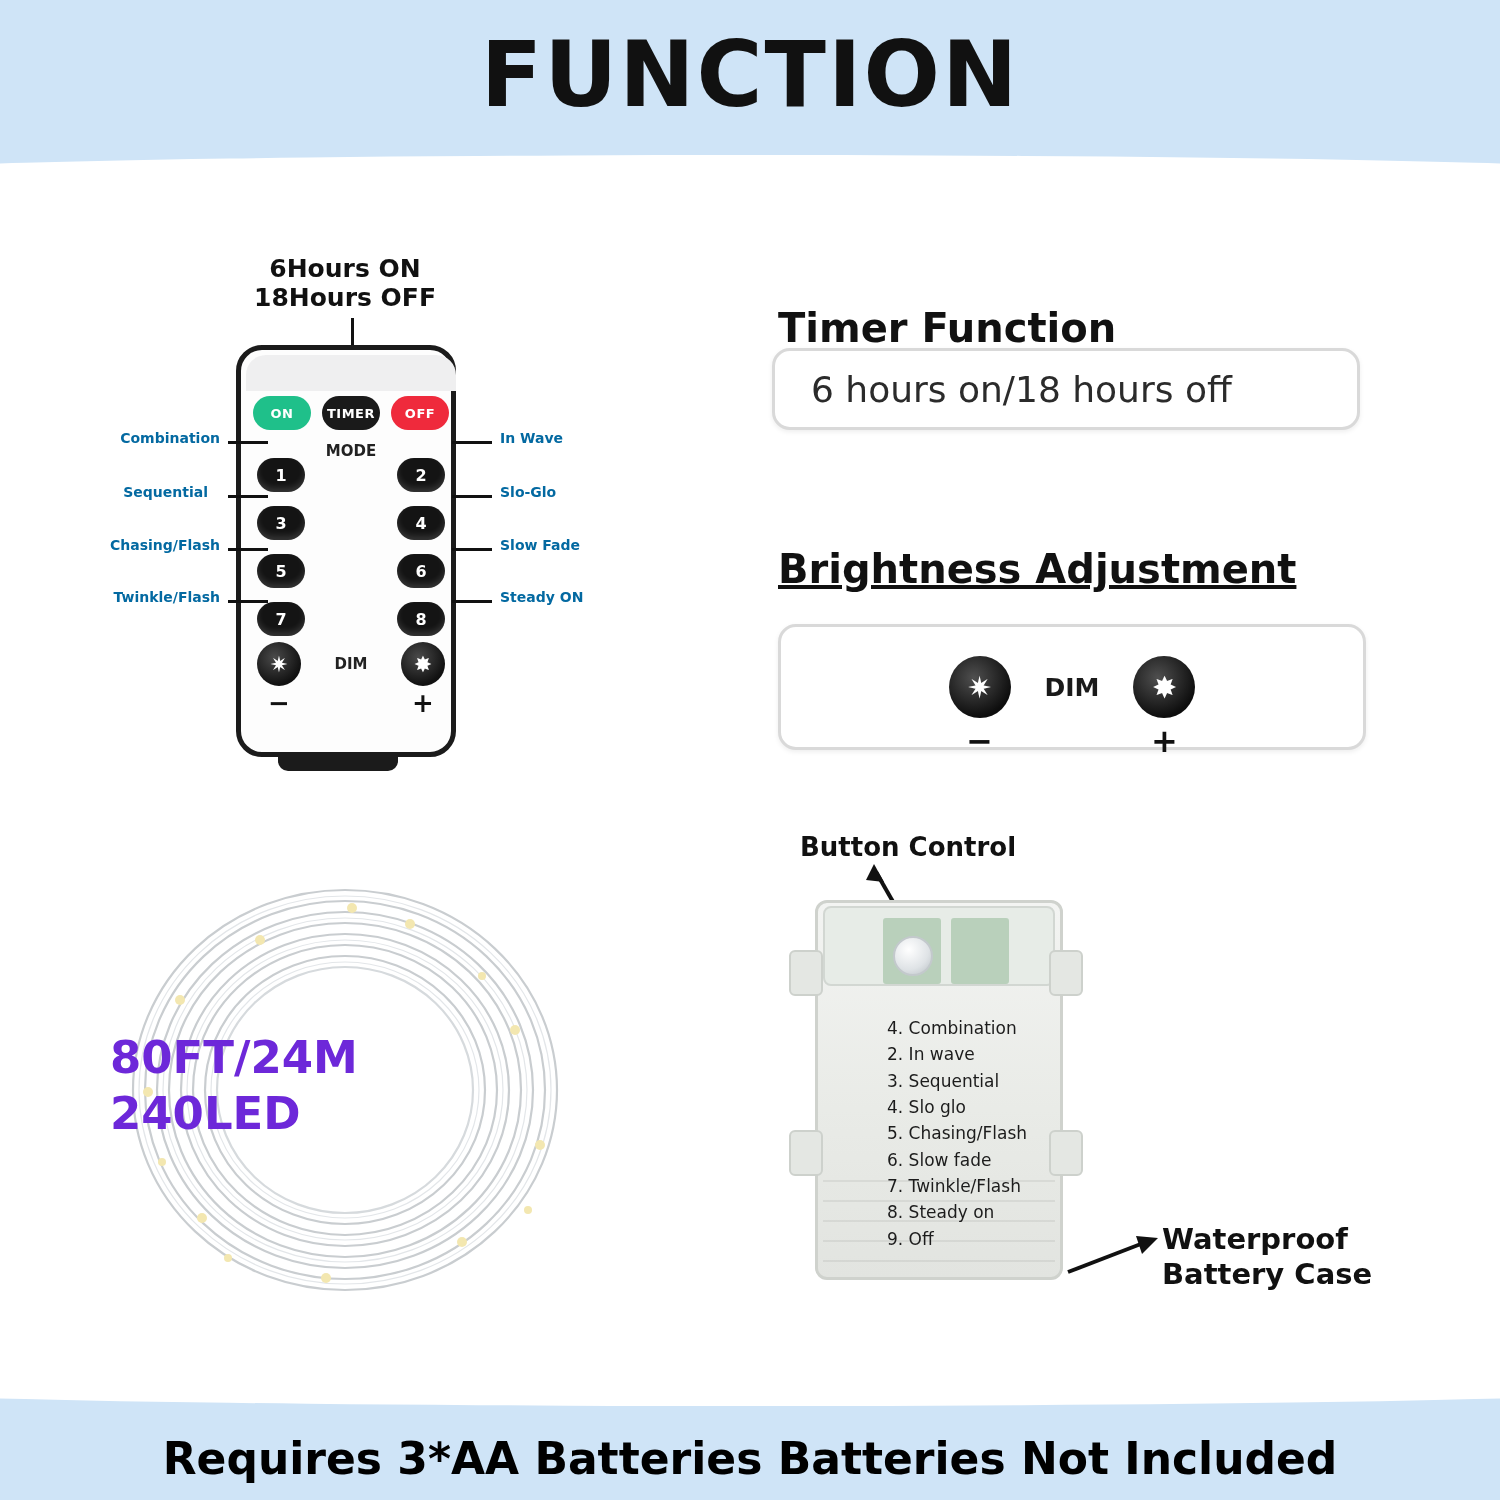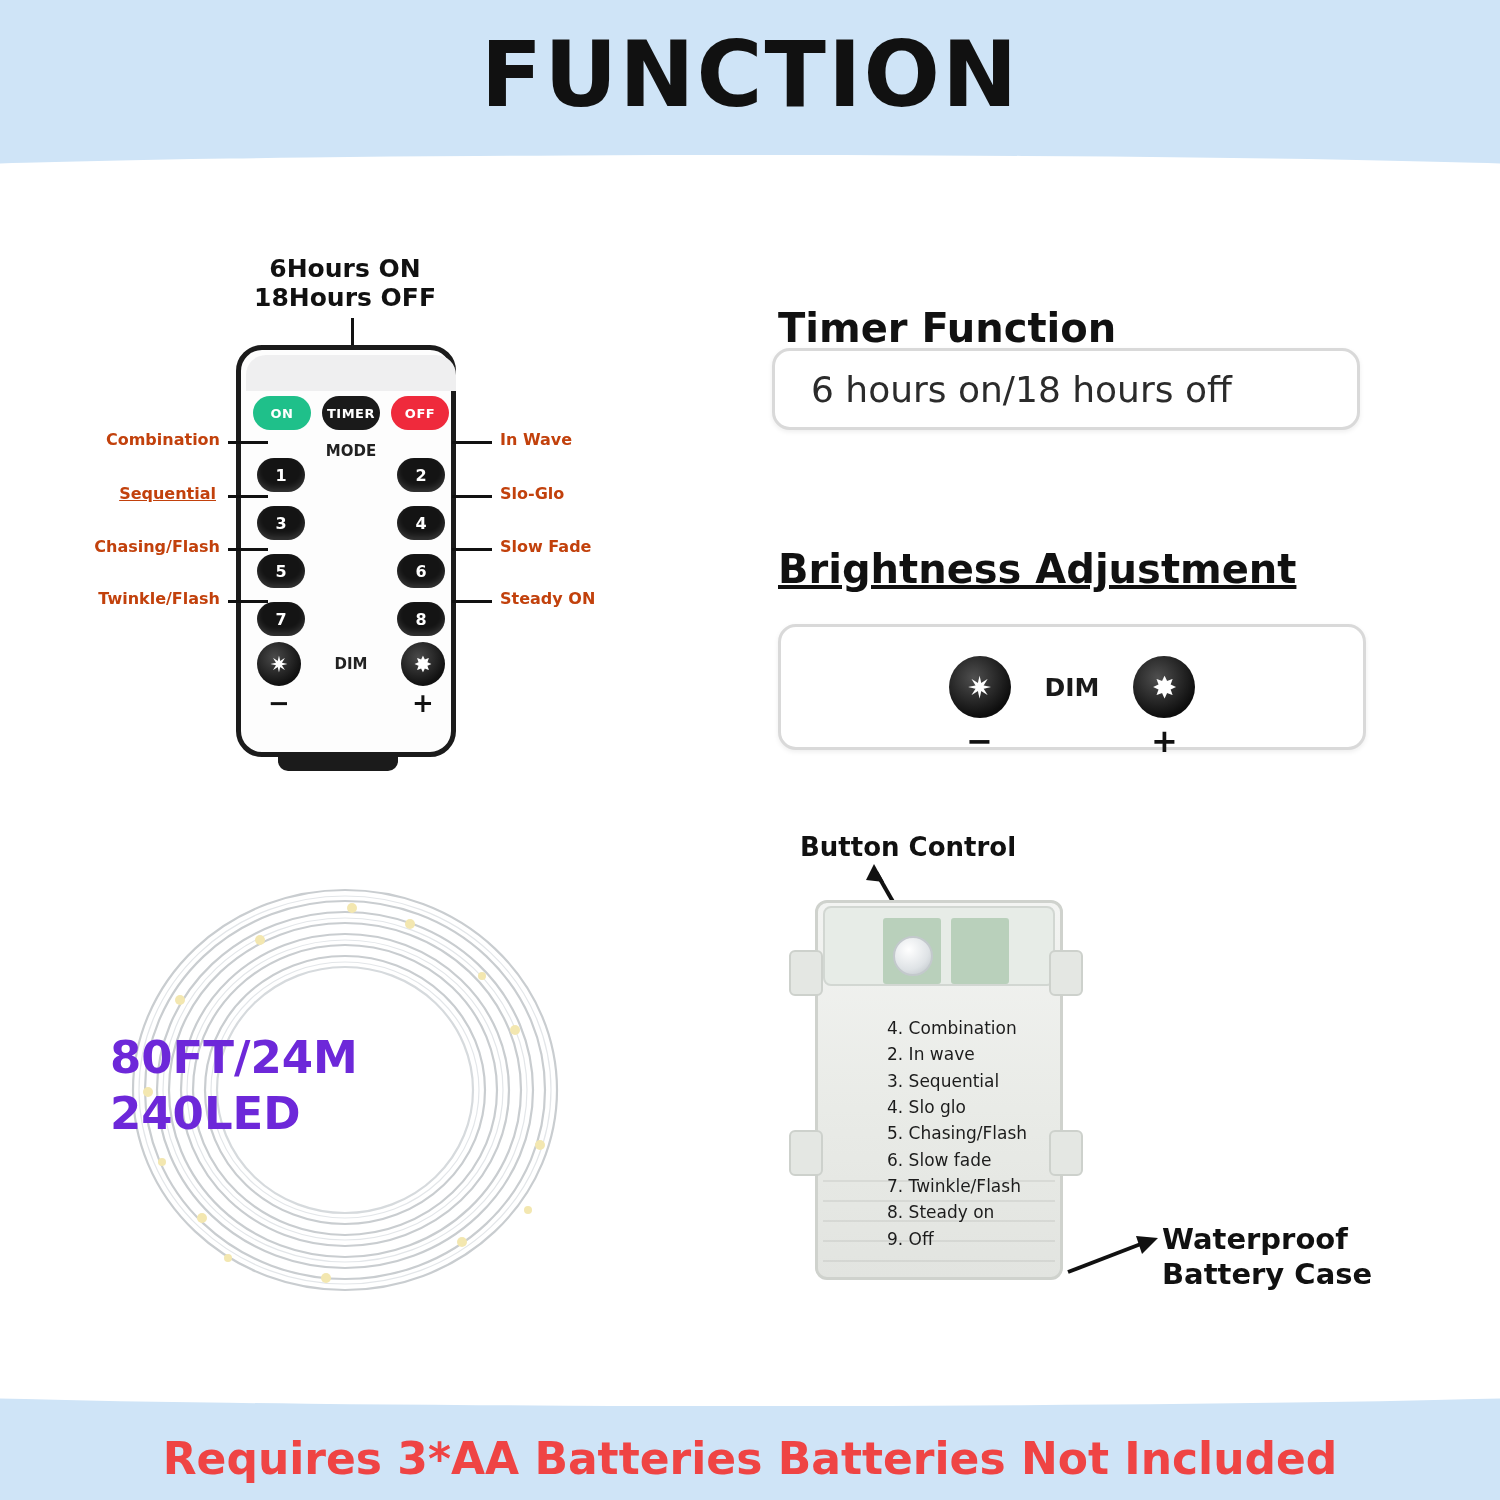--- a/index.html
+++ b/index.html
@@ -35,21 +35,21 @@
     background: #cfe4f7;
   }
   .banner-bottom .wave {
     position: absolute; left: 0; top: -2px; width: 1500px; height: 38px;
     background: #fff;
     border-radius: 0 0 100% 100% / 0 0 100% 100%;
     transform: scaleX(1.25);
   }
   .title-bottom {
     position: absolute; left: 0; bottom: 16px; width: 1500px;
-    text-align: center; font-size: 44px; font-weight: bold; color: #ef4444;
+    text-align: center; font-size: 44px; font-weight: bold; color: #000000;
   }
 
   
   .remote-wrap { position: absolute; left: 236px; top: 345px; width: 220px; height: 430px; }
   .remote-body {
     position: absolute; left: 0; top: 0; width: 220px; height: 412px;
     background: #fdfdfd;
     border: 5px solid #1b1b1b;
     border-radius: 26px;
   }
@@ -95,21 +95,21 @@
   }
   .dim-text { font-size: 15px; font-weight: bold; color: #222; }
   .signrow {
     position: absolute; left: 16px; top: 338px; width: 188px;
     display: flex; justify-content: space-between;
   }
   .sign { width: 44px; text-align: center; font-size: 26px; font-weight: bold; color: #111; }
 
   
   .lbl-left, .lbl-right {
-    position: absolute; font-size: 16px; font-weight: bold; color: #c2410c; white-space: nowrap;
+    position: absolute; font-size: 14px; font-weight: bold; color: #0369a1; white-space: nowrap;
   }
   .lbl-left { text-align: right; }
   .line { position: absolute; background: #111; }
   .hline { height: 3px; }
   .vline { width: 3px; }
 
   .toplabel {
     position: absolute; left: 200px; top: 255px; width: 290px; text-align: center;
     font-size: 25px; font-weight: bold; color: #111; line-height: 1.15;
   }
@@ -250,21 +250,21 @@
       <div class="signrow">
         <div class="sign">−</div>
         <div class="sign">+</div>
       </div>
     </div>
   </div>
 
   <div class="lbl-left" style="left:40px; top:430px; width:180px;">Combination</div>
   <div class="line hline" style="left:228px; top:441px; width:40px;"></div>
 
-  <div class="lbl-left" style="left:36px; top:484px; width:180px;text-decoration:underline;">Sequential</div>
+  <div class="lbl-left" style="left:28px; top:484px; width:180px;">Sequential</div>
   <div class="line hline" style="left:228px; top:495px; width:40px;"></div>
 
   <div class="lbl-left" style="left:20px; top:537px; width:200px;">Chasing/Flash</div>
   <div class="line hline" style="left:228px; top:548px; width:40px;"></div>
 
   <div class="lbl-left" style="left:20px; top:589px; width:200px;">Twinkle/Flash</div>
   <div class="line hline" style="left:228px; top:600px; width:40px;"></div>
 
   <div class="line hline" style="left:452px; top:441px; width:40px;"></div>
   <div class="lbl-right" style="left:500px; top:430px;">In Wave</div>

